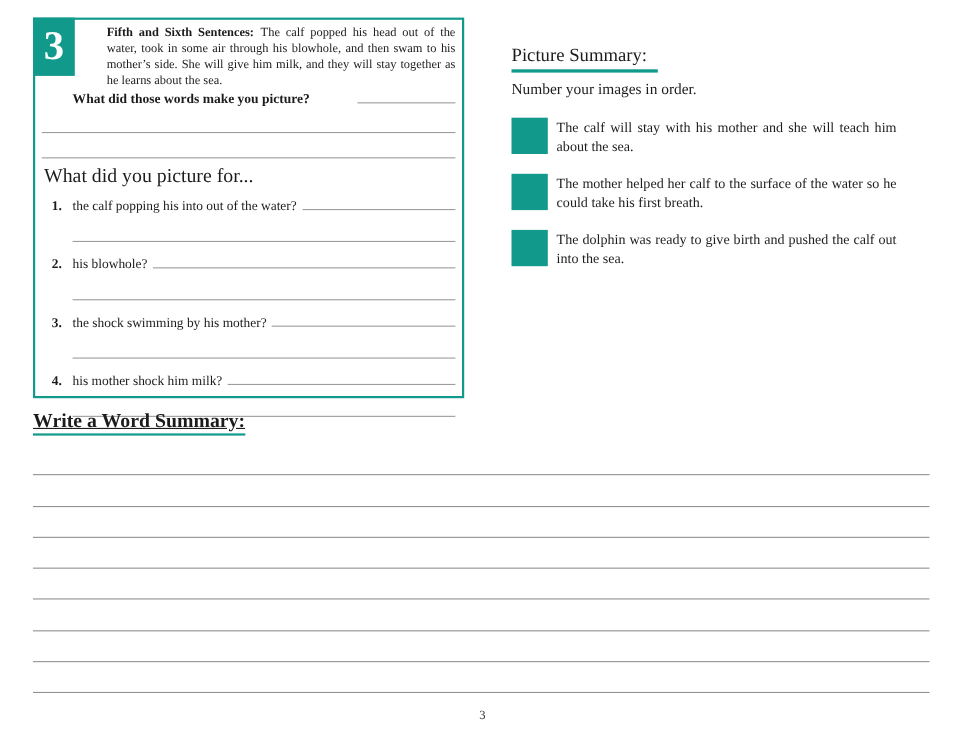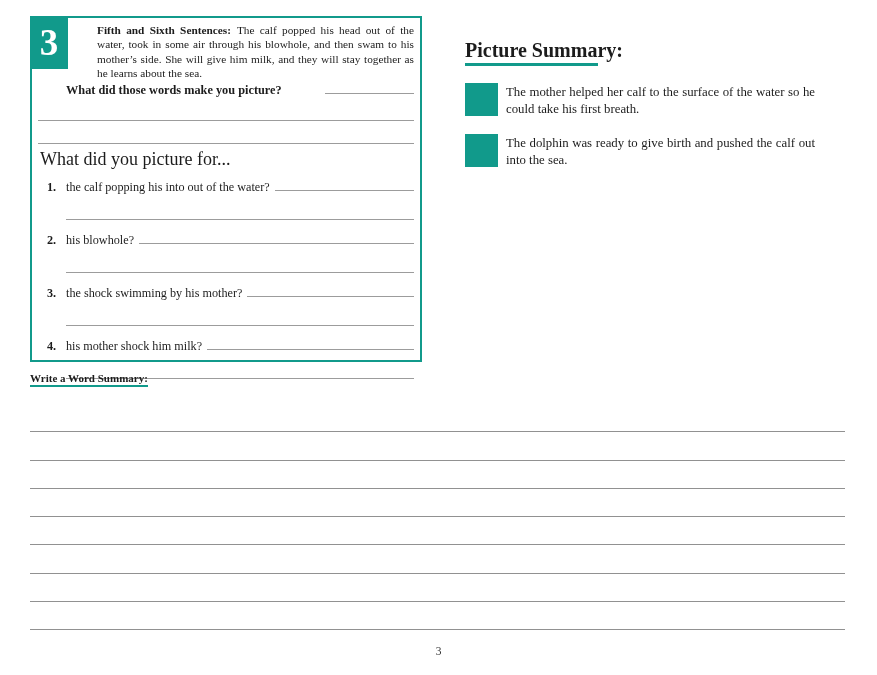--- a/index.html
+++ b/index.html
@@ -33,34 +33,34 @@
   .blank { height:22px; border-bottom:1px solid #9c9c9c; margin:0 6px; }
   .subhead { margin:8px 0 0 8px; font-weight:normal; font-size:18px; line-height:15px; }
   .qitem {
     display:flex; align-items:baseline; margin:12px 6px 0 15px;
     font-size:12.2px; line-height:16px;
   }
   .qnum { font-weight:bold; width:19px; flex:none; }
   .ansline { height:24px; border-bottom:1px solid #9c9c9c; margin:0 6px 0 34px; }
   
   .right { position:absolute; left:465px; top:40px; width:352px; }
-  .ps-title { font-weight:bold; font-size:20px; line-height:20px; }
+  .ps-title { font-weight:normal; font-size:17px; line-height:20px; }
   .ps-rule { width:133px; height:3px; background:#119a8b; margin-top:3px; }
   .ps-sub { font-size:14px; margin-top:8px; }
   .sum-item { display:flex; align-items:flex-start; margin-top:17px; }
   .sum-item.first { margin-top:25px; }
   .sq { width:33px; height:33px; background:#119a8b; flex:none; }
   .sum-text {
     margin-left:8px; width:309px; font-size:12.8px; line-height:16.5px;
     text-align:justify; padding-top:1px;
   }
   
   .ws-head {
     position:absolute; left:30px; top:372px; display:inline-block;
-    font-weight:bold; font-size:11px; 
+    font-weight:bold; font-size:18px; text-decoration:underline;
     border-bottom:2px solid #119a8b; padding-bottom:1px;
   }
   .lines { position:absolute; left:30px; top:404px; width:815px; }
   .wline { height:27.3px; border-bottom:1px solid #919191; }
   .page-num {
     position:absolute; left:0; top:645px; width:100%;
     text-align:center; font-size:11.5px; color:#333;
   }
 </style>
 </head>
@@ -107,21 +107,26 @@
       <span class="qnum">4.</span>
       <span>his mother shock him milk?</span>
       <span class="fill"></span>
     </div>
     <div class="ansline"></div>
   </div>
 
   <div class="right">
     <div class="ps-title">Picture Summary:</div>
     <div class="ps-rule"></div>
+    <div class="ps-sub">Number your images in order.</div>
 
+    <div class="sum-item">
+      <div class="sq"></div>
+      <div class="sum-text">The calf will stay with his mother and she will teach him about the sea.</div>
+    </div>
     <div class="sum-item">
       <div class="sq"></div>
       <div class="sum-text">The mother helped her calf to the surface of the water so he could take his first breath.</div>
     </div>
     <div class="sum-item">
       <div class="sq"></div>
       <div class="sum-text">The dolphin was ready to give birth and pushed the calf out into the sea.</div>
     </div>
   </div>
 

